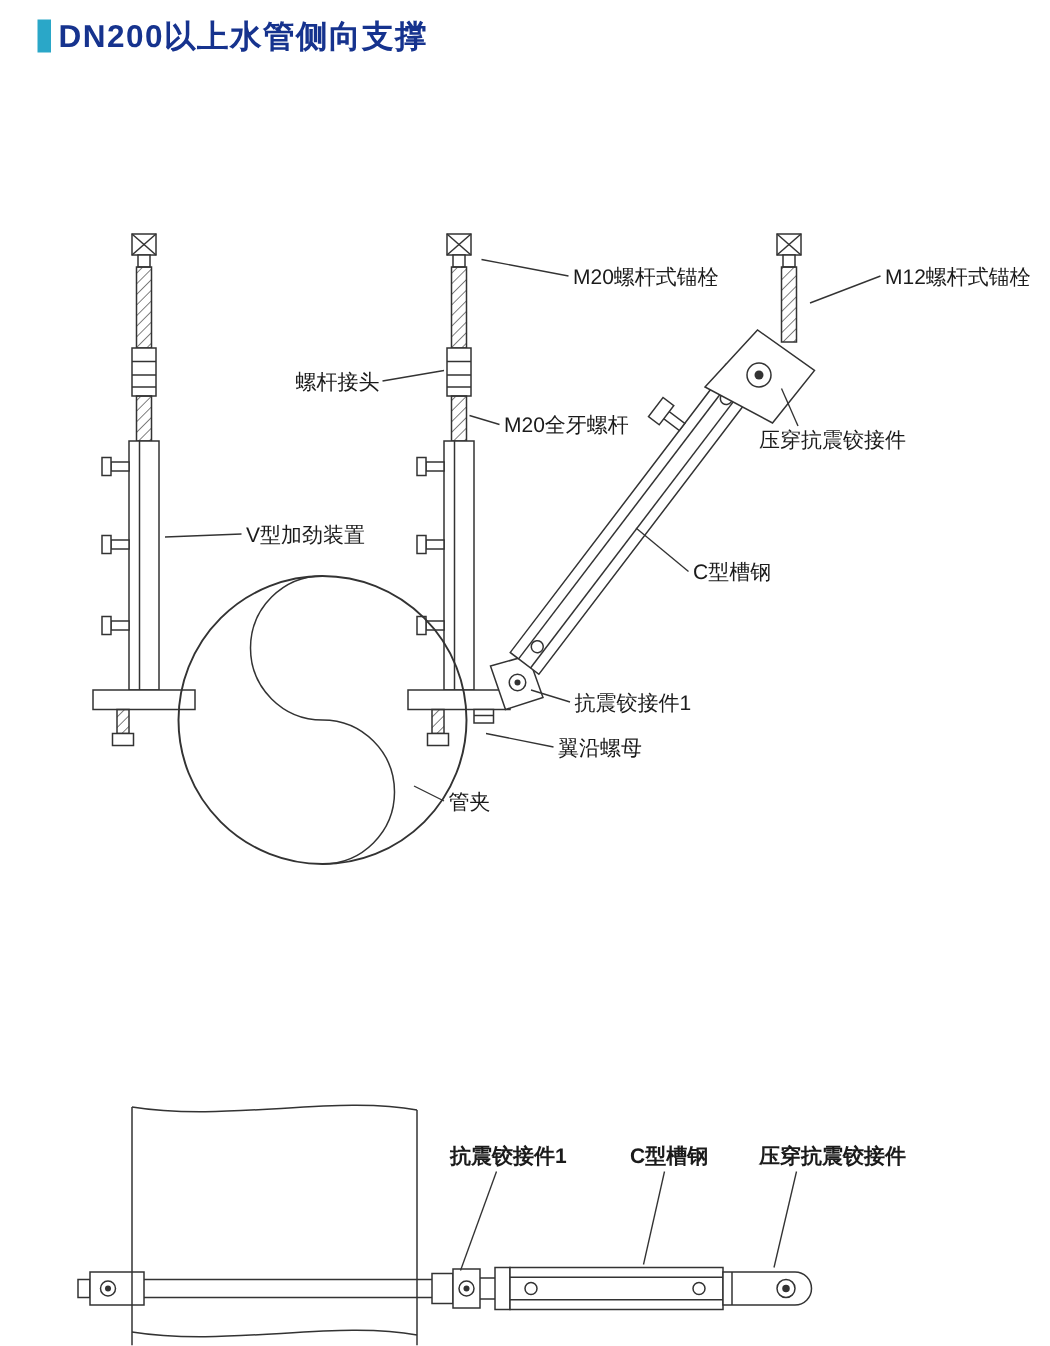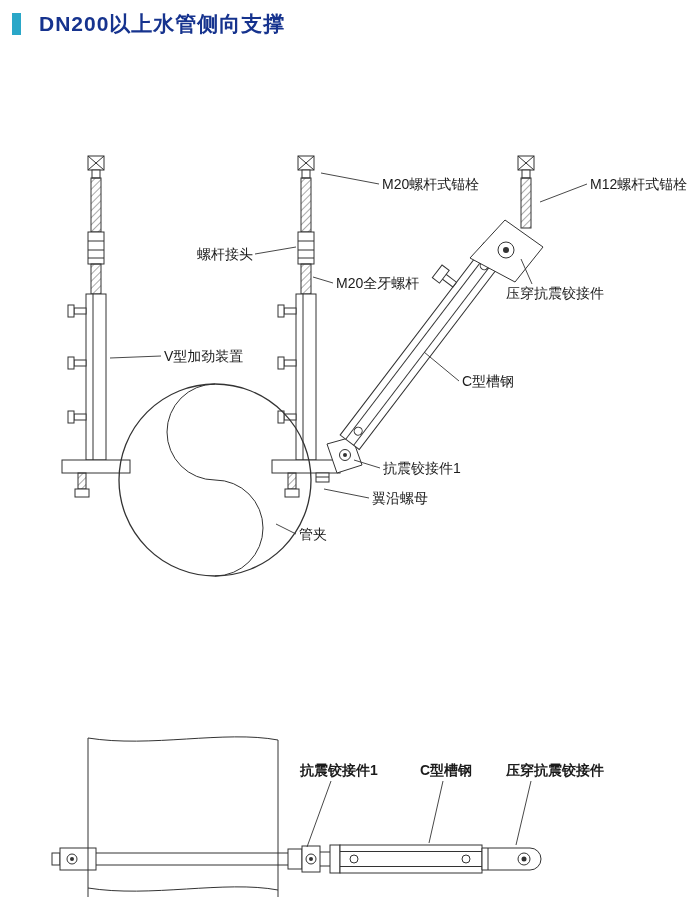--- a/index.html
+++ b/index.html
@@ -1,21 +1,21 @@
 <!DOCTYPE html>
 <html><head>
 <meta charset="utf-8">
 <style>
   html,body{margin:0;padding:0;}
   body{
     width:700px;height:897px;position:relative;background:#ffffff;
     font-family:"Liberation Sans",sans-serif;overflow:hidden;
   }
   .page-header{
-    position:absolute;left:12px;top:10px;display:flex;align-items:center;gap:18px;z-index:2;
+    position:absolute;left:25px;top:10px;display:flex;align-items:center;gap:5px;z-index:2;
   }
   .title-bullet{
     display:inline-block;width:9px;height:22px;background:#2aa7c8;
   }
   h1.page-title{
     margin:0;font-size:21px;font-weight:bold;color:#16338e;letter-spacing:1px;
   }
   svg.diagram{position:absolute;left:0;top:0;}
   text.lbl{font-size:14px;fill:#1b1b1b;font-family:"Liberation Sans",sans-serif;}
   text.lbl-b{font-size:14px;font-weight:bold;fill:#1b1b1b;font-family:"Liberation Sans",sans-serif;}

